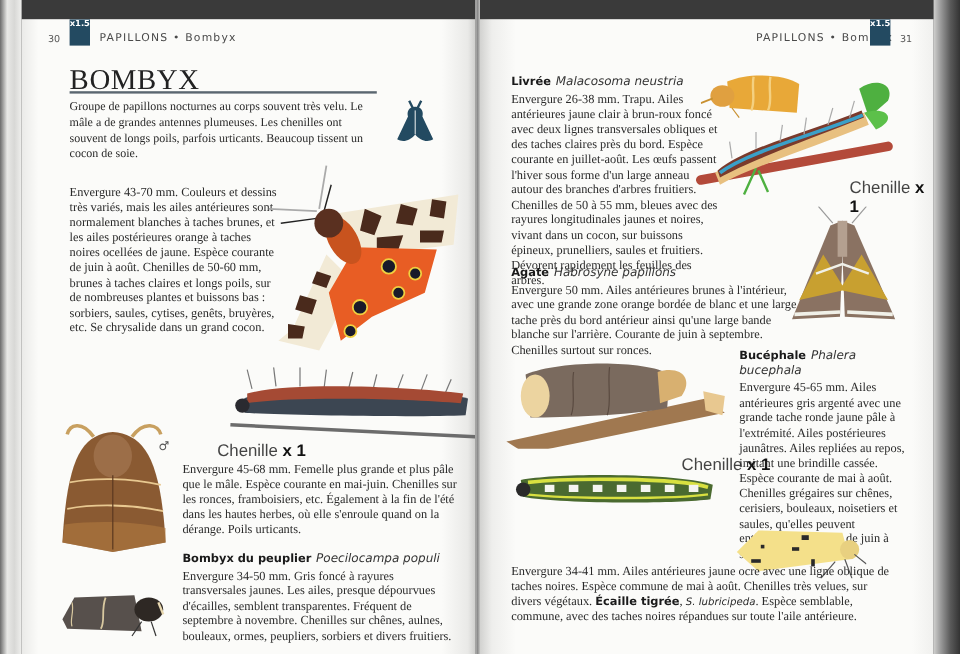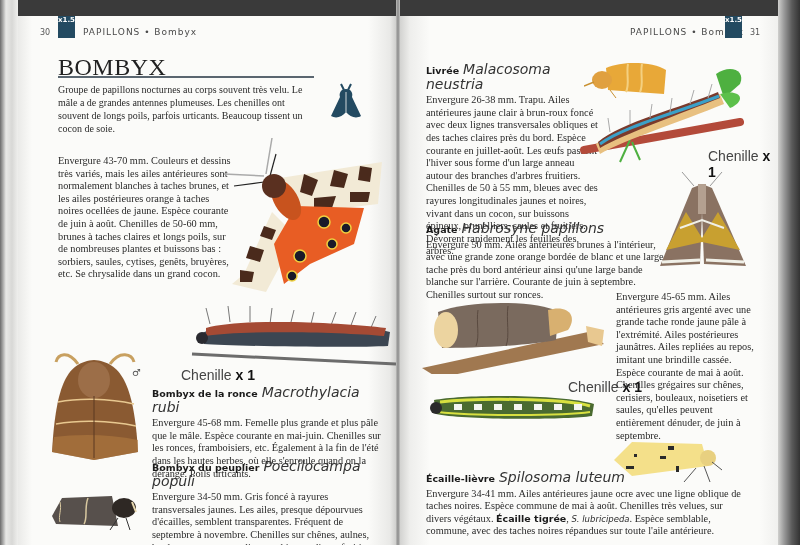--- a/index.html
+++ b/index.html
@@ -15,21 +15,21 @@
   .runhead{position:absolute;top:11px;font-family:"DejaVu Sans",sans-serif;font-size:9px;letter-spacing:1px;color:#4a4a4a;}
   .pagenum{position:absolute;top:12px;font-family:"DejaVu Sans",sans-serif;font-size:8px;color:#555;}
   .scale-tab{position:absolute;top:0;width:17px;height:22px;background:#234a61;color:#fff;font-family:"DejaVu Sans",sans-serif;font-size:7px;font-weight:bold;text-align:center;line-height:8px;padding-top:0;box-sizing:border-box;}
 
   .title{position:absolute;left:40px;top:38px;font-family:"Liberation Serif",serif;font-size:24px;color:#222;letter-spacing:.5px;}
   .title-rule{position:absolute;left:40px;top:60px;width:256px;height:2px;background:#5a6670;}
   .intro{position:absolute;left:40px;top:67px;width:256px;font-family:"Liberation Serif",serif;font-size:10px;line-height:13px;color:#2a2a2a;}
 
   .entry{position:absolute;font-family:"Liberation Serif",serif;font-size:10.3px;line-height:12.6px;color:#2a2a2a;}
   .entry .name{font-family:"DejaVu Sans",sans-serif;font-weight:bold;font-size:9.5px;color:#1a1a1a;}
-  .entry .latin{font-family:"DejaVu Sans",sans-serif;font-style:italic;font-size:14px;color:#333;margin-left:4px;}
+  .entry .latin{font-family:"DejaVu Sans",sans-serif;font-style:italic;font-size:10px;color:#333;margin-left:4px;}
   .entry .head{margin-bottom:2px;}
   .entry .sub-name{font-family:"DejaVu Sans",sans-serif;font-weight:bold;font-size:9.5px;color:#1a1a1a;}
   .entry .sub-latin{font-family:"DejaVu Sans",sans-serif;font-style:italic;font-size:8.5px;}
 
   .caption{position:absolute;font-family:"Liberation Sans",sans-serif;font-size:14px;color:#444;}
   .caption b{font-weight:bold;color:#111;}
   .illus{position:absolute;}
   .symbol{position:absolute;font-family:"DejaVu Sans",sans-serif;font-size:10px;color:#555;}
 </style>
 </head>
@@ -100,21 +100,20 @@
       <path d="M46 18 C20 20 8 40 4 110 L46 118 L90 110 C86 40 72 20 46 18Z" fill="#8a5a32"></path>
       <path d="M10 60 C30 56 60 56 86 62" stroke="#e8c890" stroke-width="1.5" fill="none"></path>
       <path d="M8 82 C30 78 60 78 88 84" stroke="#e8c890" stroke-width="1.5" fill="none"></path>
       <path d="M6 95 C30 92 62 92 90 98 L90 110 L46 118 L4 110Z" fill="#b07a40" opacity=".6"></path>
       <ellipse cx="46" cy="38" rx="16" ry="18" fill="#9c6e48"></ellipse>
       <line x1="46" y1="54" x2="46" y2="116" stroke="#5a3820" stroke-width="1"></line>
     </svg>
     <span class="symbol" style="left:114px;top:351px;">♂</span>
 
     <div class="entry" style="left:134px;top:370px;width:230px;">
-      <div class="head"><span class="name">Bombyx de la ronce</span><span class="latin">Macrothylacia rubi</span></div>
       <div>Envergure 45-68 mm. Femelle plus grande et plus pâle que le mâle. Espèce courante en mai-juin. Chenilles sur les ronces, framboisiers, etc. Également à la fin de l'été dans les hautes herbes, où elle s'enroule quand on la dérange. Poils urticants.</div>
     </div>
 
     <div class="entry" style="left:134px;top:444px;width:230px;">
       <div class="head"><span class="name">Bombyx du peuplier</span><span class="latin">Poecilocampa populi</span></div>
       <div>Envergure 34-50 mm. Gris foncé à rayures transversales jaunes. Les ailes, presque dépourvues d'écailles, semblent transparentes. Fréquent de septembre à novembre. Chenilles sur chênes, aulnes, bouleaux, ormes, peupliers, sorbiers et divers fruitiers.</div>
     </div>
     <svg class="illus" style="left:30px;top:470px;" width="96" height="46" viewBox="0 0 96 46">
       <path d="M4 30 L14 12 L64 10 L70 40 L8 38Z" fill="#57504c"></path>
       <path d="M40 12 C36 22 40 32 36 38" stroke="#d8c8a0" stroke-width="1.5" fill="none"></path>
@@ -198,40 +197,40 @@
           <rect x="90" y="18" width="8" height="6"></rect>
           <rect x="110" y="18" width="8" height="6"></rect>
           <rect x="130" y="18" width="8" height="6"></rect>
           <rect x="150" y="18" width="8" height="6"></rect>
         </g>
       <circle cx="12" cy="22" r="6" fill="#2a2a2a"></circle>
     </svg>
     <div class="caption" style="left:168px;top:363px;"><span>Chenille</span> <b>x 1</b></div>
 
     <div class="entry" style="left:216px;top:275px;width:140px;">
+      <div class="head"><span class="name">Bucéphale</span><span class="latin">Phalera bucephala</span></div>
       <div>Envergure 45-65 mm. Ailes antérieures gris argenté avec une grande tache ronde jaune pâle à l'extrémité. Ailes postérieures jaunâtres. Ailes repliées au repos, imitant une brindille cassée. Espèce courante de mai à août. Chenilles grégaires sur chênes, cerisiers, bouleaux, noisetiers et saules, qu'elles peuvent entièrement dénuder, de juin à septembre.</div>
     </div>
 
     <svg class="illus" style="left:212px;top:420px;" width="110" height="46" viewBox="0 0 110 46">
       <path d="M2 24 L20 6 L90 8 L96 30 L20 40Z" fill="#f4e08a"></path>
       <g fill="#2a2a2a">
           <rect x="56" y="10" width="6" height="4"></rect>
           <rect x="48" y="20" width="6" height="3"></rect>
           <rect x="64" y="30" width="3" height="6"></rect>
           <rect x="14" y="30" width="8" height="3"></rect>
           <rect x="22" y="18" width="3" height="3"></rect>
         </g>
       <ellipse cx="96" cy="22" rx="8" ry="8" fill="#e8d080"></ellipse>
       <line x1="84" y1="32" x2="72" y2="46" stroke="#555"></line>
         <line x1="92" y1="30" x2="98" y2="46" stroke="#555"></line>
         <line x1="100" y1="26" x2="110" y2="34" stroke="#555"></line>
     </svg>
 
     <div class="entry" style="left:26px;top:455px;width:322px;">
-      <div class="head"><span class="name">Écaille-lièvre</span><span class="latin">Spilosoma luteum</span></div>
       <span>Envergure 34-41 mm. Ailes antérieures jaune ocre avec une ligne oblique de taches noires. Espèce commune de mai à août. Chenilles très velues, sur divers végétaux.</span>
       <span class="sub-name">Écaille tigrée</span>,
       <span class="sub-latin">S. lubricipeda</span><span>. Espèce semblable, commune, avec des taches noires répandues sur toute l'aile antérieure.</span>
     </div>
   </div>
 
   <div class="edge-right"></div>
 </div>
 
 </body></html>

